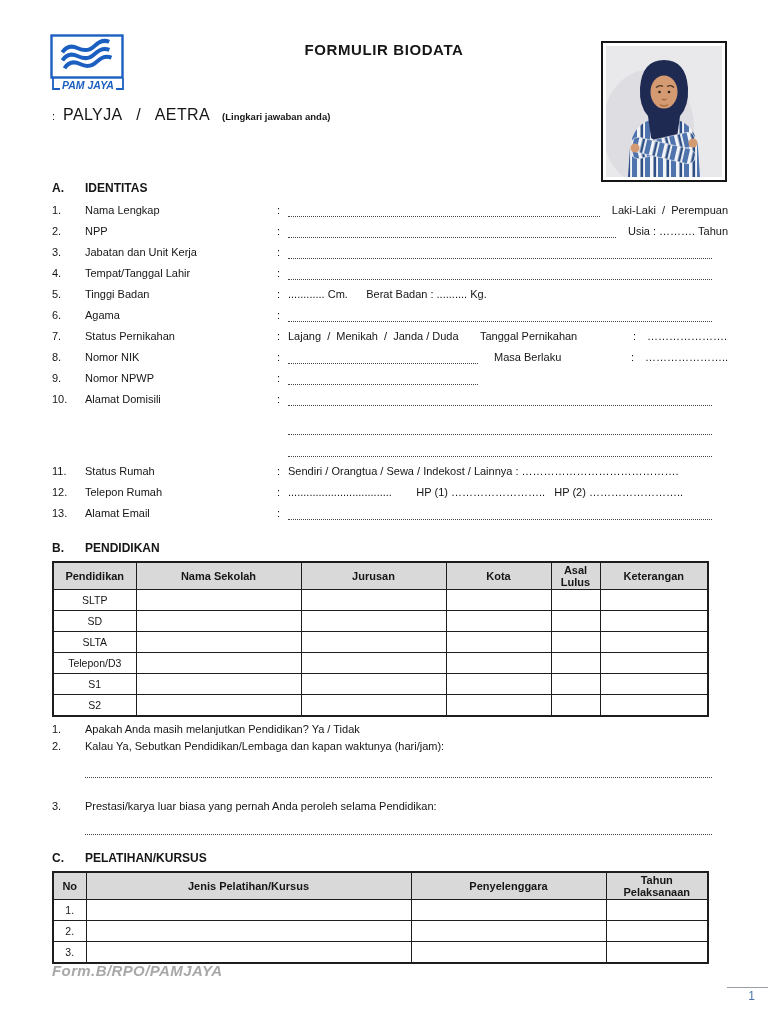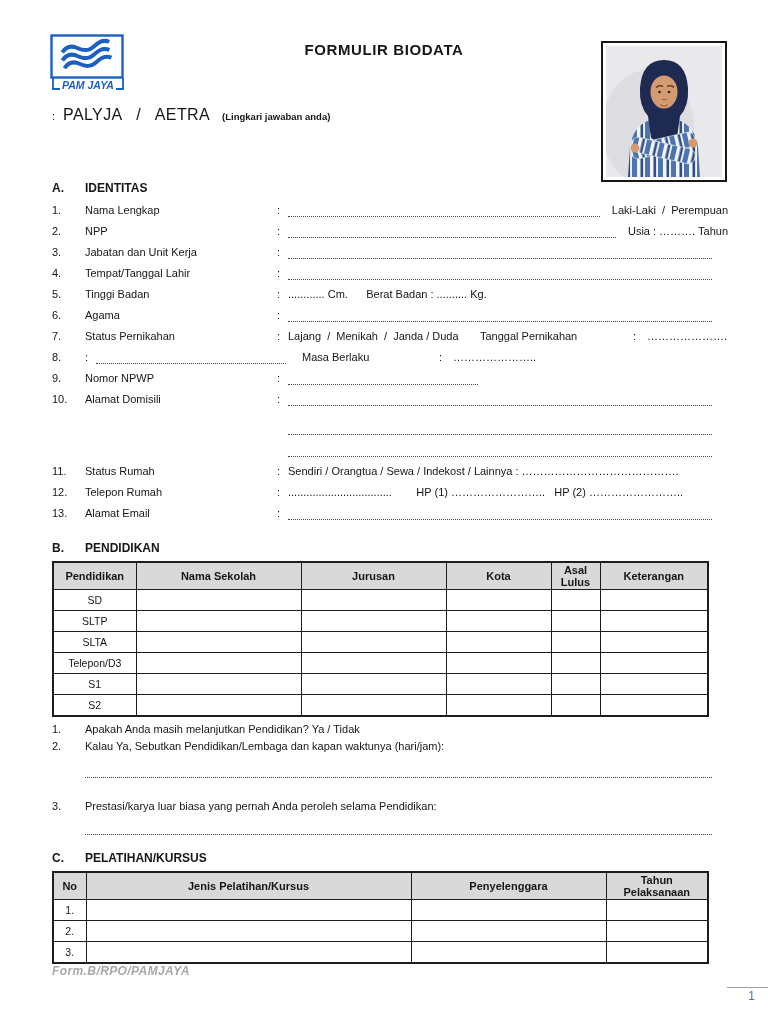--- a/index.html
+++ b/index.html
@@ -50,21 +50,21 @@
     border:1px solid #1d1d1d;padding:0 3px;overflow:hidden;}
   table.form.thick td{border-top-width:1.6px;}
   
   .questions{position:absolute;left:52px;top:721px;width:676px;}
   .q-row{display:flex;height:17px;line-height:17px;}
   .q-row .num{width:33px;flex:none;}
   .q-line{border-bottom:1.6px dotted #444;height:0;margin:22px 16px 0 33px;}
   .q-line.second{margin-top:19px;}
   .q-row.q3{margin-top:20px;}
   
-  .form-code{position:absolute;left:52px;top:964px;font-size:12px;font-weight:bold;
+  .form-code{position:absolute;left:52px;top:964px;font-size:15px;font-weight:bold;
     font-style:italic;color:#a8a8a8;letter-spacing:.4px;line-height:14px;}
   .pageno-line{position:absolute;right:0;top:987px;width:41px;border-top:1.5px solid #9aa0a6;}
   .pageno{position:absolute;right:13px;top:989px;font-size:12px;line-height:15px;color:#4a74a8;}
 </style>
 </head>
 <body>
 
 <div class="page">
 
   <div class="logo">
@@ -170,20 +170,21 @@
       <span class="lbl">Status Pernikahan</span>
       <span class="colon">:</span>
       <span class="val w192">Lajang  /  Menikah  /  Janda / Duda</span>
       <span class="mid">Tanggal Pernikahan</span>
       <span class="colon">:</span>
       <span class="tail"> …………………...</span>
     </div>
 
     <div class="a-row">
       <span class="num">8.</span>
+      <span class="lbl">Nomor NIK</span>
       <span class="colon">:</span>
       <span class="dots w190"></span>
       <span class="mid" style="padding-left:16px;box-sizing:border-box">Masa Berlaku</span>
       <span class="colon">:</span>
       <span class="tail"> …………………..</span>
     </div>
 
     <div class="a-row">
       <span class="num">9.</span>
       <span class="lbl">Nomor NPWP</span>
@@ -251,29 +252,29 @@
           <th>Pendidikan</th>
           <th>Nama Sekolah</th>
           <th>Jurusan</th>
           <th>Kota</th>
           <th>Asal Lulus</th>
           <th>Keterangan</th>
         </tr>
       </thead>
       <tbody>
           <tr>
+            <td>SLTP</td>
+            <td>&nbsp;</td>
+            <td>&nbsp;</td>
+            <td>&nbsp;</td>
+            <td>&nbsp;</td>
+            <td>&nbsp;</td>
+          </tr>
+          <tr>
             <td>SD</td>
-            <td>&nbsp;</td>
-            <td>&nbsp;</td>
-            <td>&nbsp;</td>
-            <td>&nbsp;</td>
-            <td>&nbsp;</td>
-          </tr>
-          <tr>
-            <td>SLTP</td>
             <td>&nbsp;</td>
             <td>&nbsp;</td>
             <td>&nbsp;</td>
             <td>&nbsp;</td>
             <td>&nbsp;</td>
           </tr>
           <tr>
             <td>SLTA</td>
             <td>&nbsp;</td>
             <td>&nbsp;</td>

